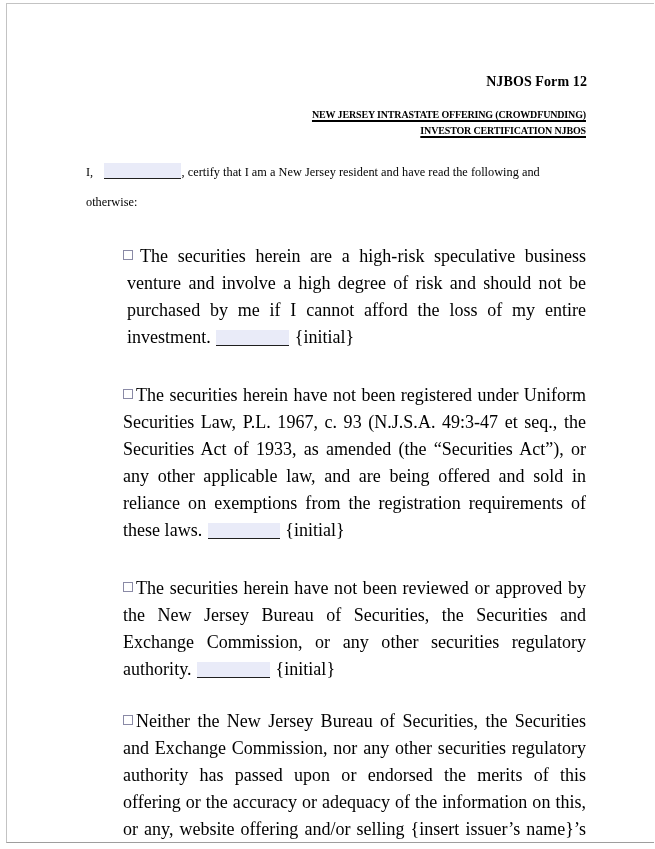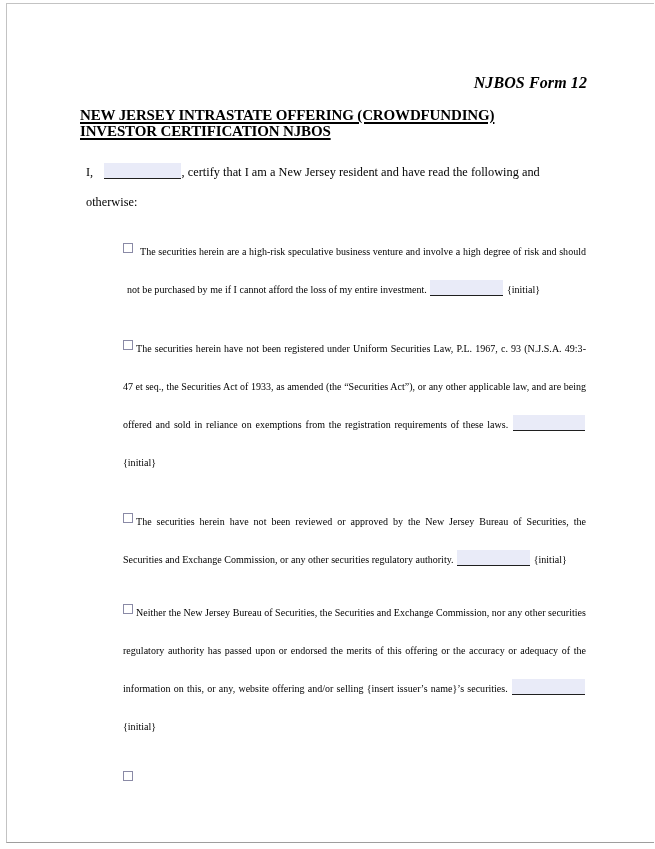--- a/index.html
+++ b/index.html
@@ -30,35 +30,34 @@
     border-right: none;
     box-sizing: border-box;
     overflow: hidden;
   }
 
   
   .running-head {
     position: absolute;
     top: 70px;
     right: 67px;
-    font-size: 16px;
+    font-size: 14px;
     font-weight: bold;
-    font-style: italic;
     letter-spacing: 0.1px;
     white-space: nowrap;
   }
 
   
   .doc-title {
     position: absolute;
     top: 103px;
     left: 73px;
     width: 506px;
-    text-align: left;
-    font-size: 15px;
+    text-align: right;
+    font-size: 10px;
     font-weight: bold;
     line-height: 16px;
     letter-spacing: -0.15px;
   }
   .doc-title .tline {
     display: inline-block;
     text-decoration: underline;
     text-underline-offset: 2px;
     text-decoration-thickness: 1.6px;
   }
@@ -90,23 +89,23 @@
   }
 
   
   .clauses {
     position: absolute;
     left: 116px;
     top: 225px;
     width: 463px;
   }
   .clause {
-    margin: 4px 0 0 0;
-    font-size: 10px;
-    line-height: 38px;
+    margin: 14px 0 0 0;
+    font-size: 18px;
+    line-height: 27px;
     text-align: justify;
     text-justify: inter-word;
     letter-spacing: 0.02px;
   }
   .clause.c1 { padding-left: 4px; text-indent: -4px; }
 
   .clause-gap-a { height: 17px; }
   .clause-gap-b { height: 17px; }
   .clause-gap-c { height: 11px; }
   .clause-gap-d { height: 11px; }

